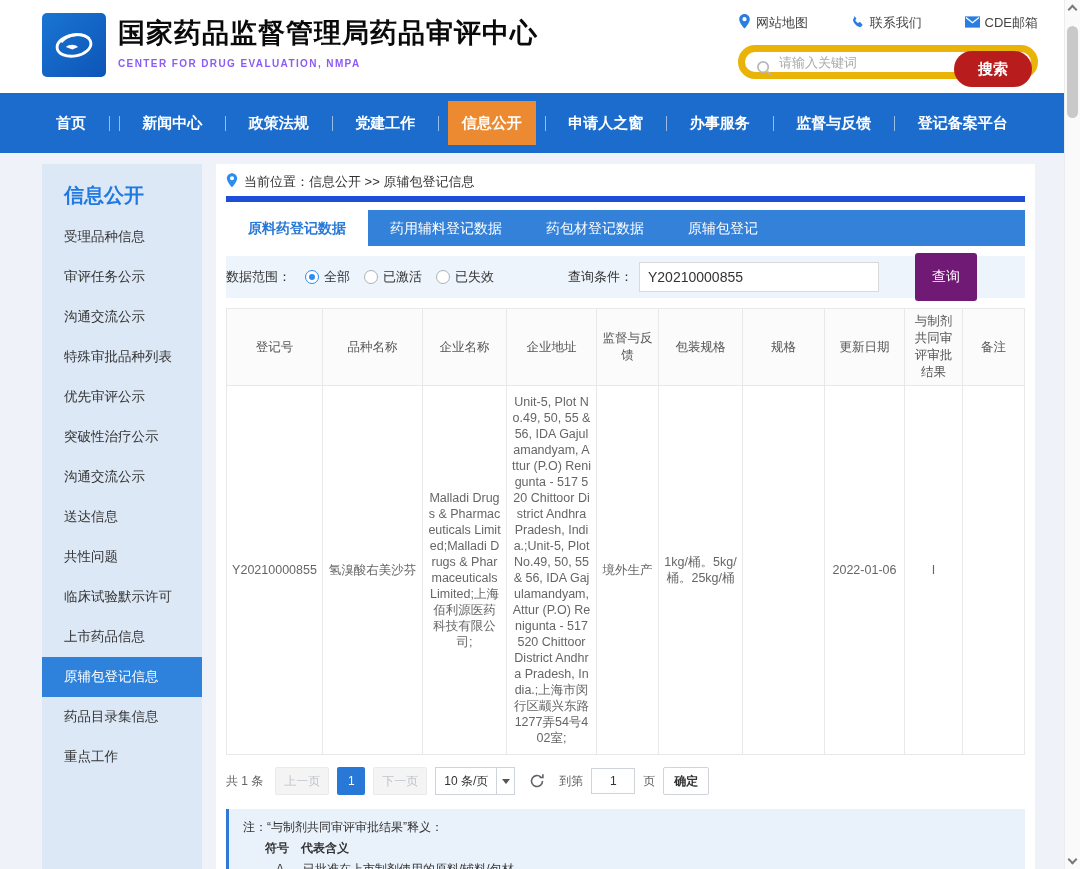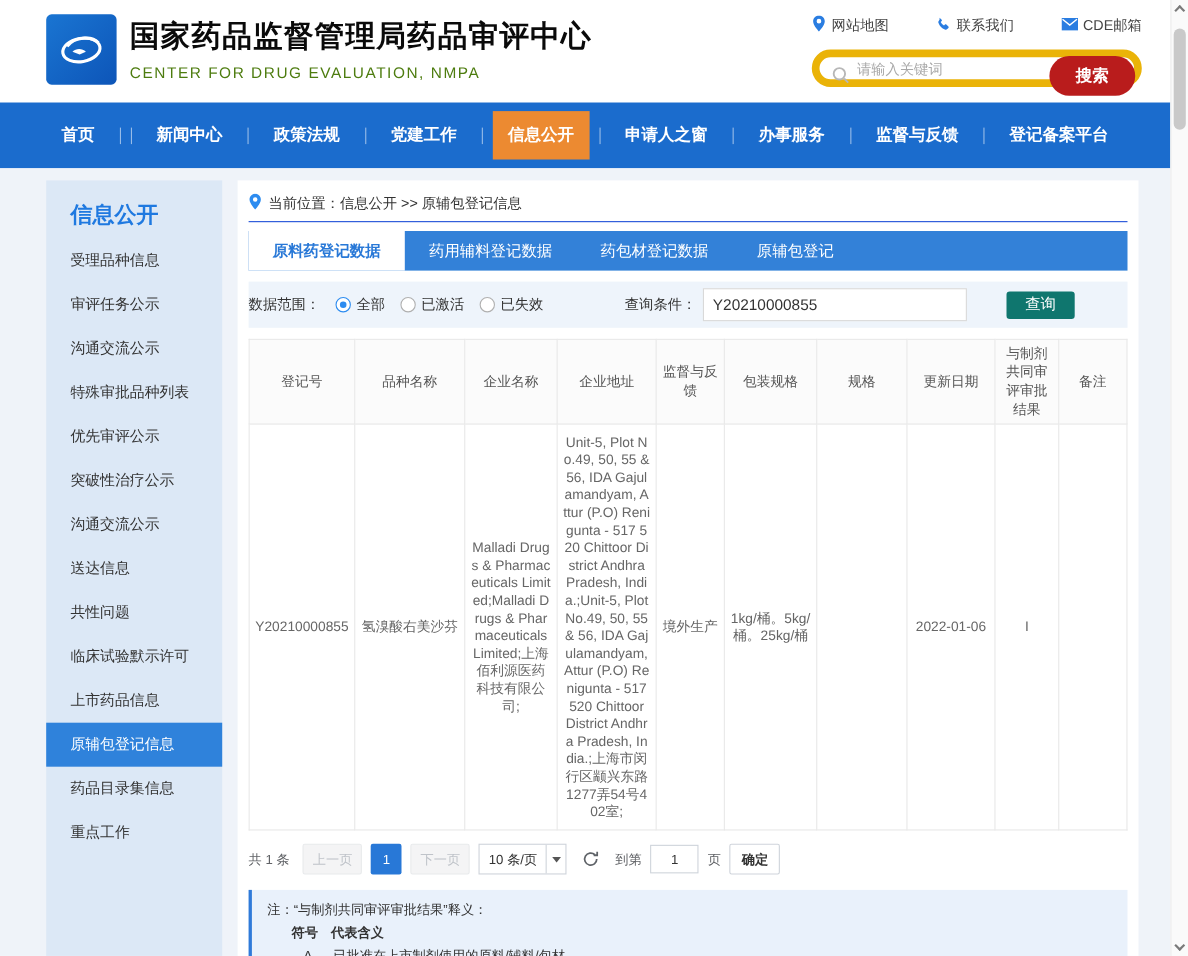--- a/index.html
+++ b/index.html
@@ -18,21 +18,21 @@
   .sb-thumb { position:absolute; top:26px; left:2px; width:11px; height:92px; background:#c9c9c9; border-radius:6px; }
 
   .page { width:1064px; height:869px; display:flex; flex-direction:column; }
 
   
   .header { height:93px; position:relative; background:#fff; flex-shrink:0; }
   .logo { position:absolute; left:42px; top:13px; width:64px; height:64px; border-radius:5px;
     background:linear-gradient(135deg,#1a75d2,#0d55b8); display:flex; align-items:center; justify-content:center; }
   .title-block { position:absolute; left:118px; top:15px; }
   .site-title { font-size:27px; font-weight:bold; color:#0a0a0a; letter-spacing:1px; }
-  .site-sub { font-size:14px; font-weight:normal; color:#4d7c0f; letter-spacing:1.4px; margin-top:7px; }
+  .site-sub { font-size:10px; font-weight:bold; color:#8b5cf6; letter-spacing:1.4px; margin-top:7px; }
   .header-right { position:absolute; right:26px; top:14px; width:300px; }
   .quick-links { display:flex; justify-content:space-between; font-size:13px; color:#444; }
   .quick-link { display:flex; align-items:center; gap:5px; cursor:pointer; }
   .search-bar { margin-top:13px; position:relative; height:34px; border:7px solid #eab308;
     border-radius:17px; background:#fff; display:flex; align-items:center; padding:0 80px 0 34px; }
   .search-bar .mag { position:absolute; left:11px; top:8px; }
   .search-bar input { border:none; outline:none; width:100%; font-size:13px; color:#555; background:transparent;
     font-family:"Liberation Sans","DejaVu Sans",sans-serif; }
   .search-bar input::placeholder { color:#a9a9a9; }
   .search-btn { position:absolute; right:-1px; top:-1px; height:36px; width:78px; background:#b91c1c;
@@ -50,37 +50,37 @@
   .main { flex:1; background:#eff3f9; display:flex; padding:11px 29px 0 42px; overflow:hidden; }
   .sidebar { width:160px; background:#dce8f6; flex-shrink:0; }
   .sidebar-title { color:#1f79e0; font-size:20px; font-weight:bold; padding:18px 0 8px 22px; }
   .side-item { height:40px; line-height:40px; padding-left:22px; font-size:13.5px; color:#333;
     cursor:pointer; white-space:nowrap; }
   .side-item.active { background:#2f82db; color:#fff; }
 
   .content { flex:1; background:#fff; margin-left:14px; padding:4px 10px 0 10px;
     display:flex; flex-direction:column; overflow:hidden; }
   .breadcrumb { height:34px; display:flex; align-items:center; gap:6px; font-size:13px; color:#333;
-    border-bottom:1px solid #1d4ed8; flex-shrink:0; }
+    border-bottom:6px solid #1d4ed8; flex-shrink:0; }
 
   .tabs { margin-top:8px; height:36px; background:#3381d8; display:flex; flex-shrink:0; }
   .tab { color:#fff; font-size:14px; line-height:36px; padding:0 22px; cursor:pointer; white-space:nowrap; }
   .tab.active { background:#fff; color:#2878d7; font-weight:bold; }
 
   .filter-bar { margin-top:10px; background:#eef4fb; height:42px; display:flex; align-items:center;
     padding:0 0; font-size:13px; color:#333; flex-shrink:0; }
   .radio { display:flex; align-items:center; gap:5px; margin-left:14px; cursor:pointer; }
   .radio-circle { width:14px; height:14px; border-radius:50%; border:1px solid #b0b0b0; background:#fff; position:relative; }
   .radio-circle.checked { border-color:#2d8cf0; }
   .radio-circle.checked::after { content:''; position:absolute; inset:3px; border-radius:50%; background:#2d8cf0; }
   .query-label { margin-left:74px; }
   .query-input { width:240px; height:30px; border:1px solid #d9d9d9; padding:0 8px; font-size:14px;
     color:#333; margin-left:6px; background:#fff; outline:none;
     font-family:"Liberation Sans","DejaVu Sans",sans-serif; }
-  .query-btn { margin-left:auto; margin-right:48px; width:62px; height:25px; background:#0f766e;
+  .query-btn { margin-left:auto; margin-right:48px; width:62px; height:48px; background:#701a75;
     color:#fff; border:none; border-radius:3px; font-size:14px; cursor:pointer; }
 
   .data-table { margin-top:10px; width:100%; border-collapse:collapse; table-layout:fixed; flex-shrink:0; }
   .data-table th, .data-table td { border:1px solid #e8e8e8; text-align:center; vertical-align:middle; }
   .data-table th { height:58px; font-size:12.5px; color:#555; font-weight:normal; background:#fbfbfb;
     line-height:17px; padding:4px 5px; word-break:break-all; }
   .data-table td { font-size:12.5px; color:#666; padding:8px 5px; line-height:16px; word-break:break-all; }
 
   .pagination { margin-top:12px; display:flex; align-items:center; font-size:12px; color:#606266;
     gap:8px; flex-shrink:0; }

